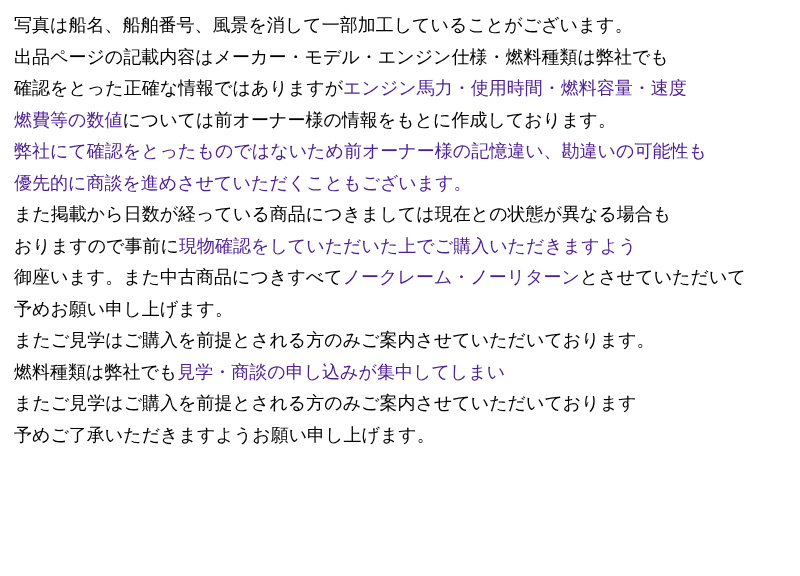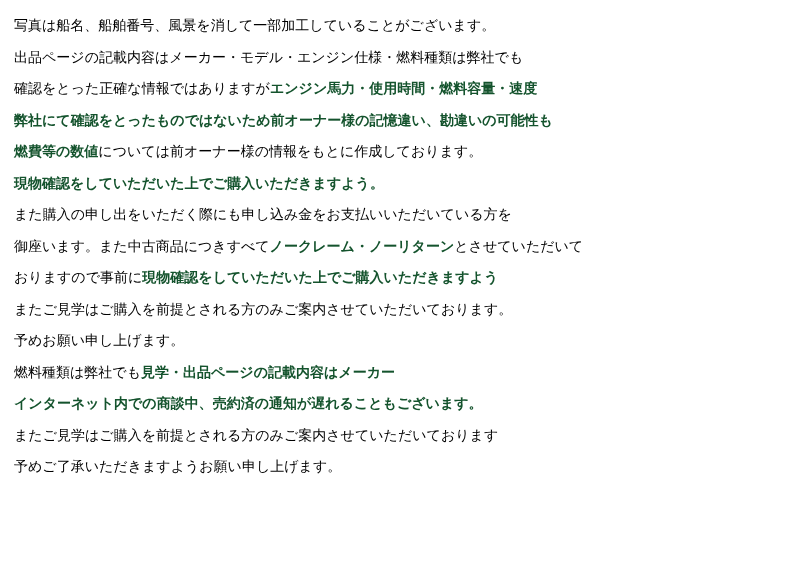--- a/index.html
+++ b/index.html
@@ -12,41 +12,40 @@
     height: 576px;
     font-family: "Liberation Sans", "DejaVu Sans", sans-serif;
     color: #000000;
     overflow: hidden;
   }
   #notice {
     padding: 10px 14px 0 14px;
     box-sizing: border-box;
   }
   .line {
-    font-size: 14px;
+    font-size: 18px;
     line-height: 31.5px;
     white-space: nowrap;
     letter-spacing: 0px;
   }
   .seg { }
-  .seg.red { color: #14532d; font-weight: bold; }
+  .seg.red { color: #4c1d95; }
   .seg.black { color: #000000; }
 </style>
 </head>
 <body>
 
 <div id="notice">
     <div class="line"><span class="seg black">写真は船名、船舶番号、風景を消して一部加工していることがございます。</span></div>
     <div class="line"><span class="seg black">出品ページの記載内容はメーカー・モデル・エンジン仕様・燃料種類は弊社でも</span></div>
     <div class="line"><span class="seg black">確認をとった正確な情報ではありますが</span><span class="seg red">エンジン馬力・使用時間・燃料容量・速度</span></div>
+    <div class="line"><span class="seg red">燃費等の数値</span><span class="seg black">については前オーナー様の情報をもとに作成しております。</span></div>
     <div class="line"><span class="seg red">弊社にて確認をとったものではないため前オーナー様の記憶違い、勘違いの可能性も</span></div>
-    <div class="line"><span class="seg red">燃費等の数値</span><span class="seg black">については前オーナー様の情報をもとに作成しております。</span></div>
-    <div class="line"><span class="seg red">現物確認をしていただいた上でご購入いただきますよう。</span></div>
-    <div class="line"><span class="seg black">また購入の申し出をいただく際にも申し込み金をお支払いいただいている方を</span></div>
+    <div class="line"><span class="seg red">優先的に商談を進めさせていただくこともございます。</span></div>
+    <div class="line"><span class="seg black">また掲載から日数が経っている商品につきましては現在との状態が異なる場合も</span></div>
+    <div class="line"><span class="seg black">おりますので事前に</span><span class="seg red">現物確認をしていただいた上でご購入いただきますよう</span></div>
     <div class="line"><span class="seg black">御座います。また中古商品につきすべて</span><span class="seg red">ノークレーム・ノーリターン</span><span class="seg black">とさせていただいて</span></div>
-    <div class="line"><span class="seg black">おりますので事前に</span><span class="seg red">現物確認をしていただいた上でご購入いただきますよう</span></div>
+    <div class="line"><span class="seg black">予めお願い申し上げます。</span></div>
     <div class="line"><span class="seg black">またご見学はご購入を前提とされる方のみご案内させていただいております。</span></div>
-    <div class="line"><span class="seg black">予めお願い申し上げます。</span></div>
-    <div class="line"><span class="seg black">燃料種類は弊社でも</span><span class="seg red">見学・出品ページの記載内容はメーカー</span></div>
-    <div class="line"><span class="seg red">インターネット内での商談中、売約済の通知が遅れることもございます。</span></div>
+    <div class="line"><span class="seg black">燃料種類は弊社でも</span><span class="seg red">見学・商談の申し込みが集中してしまい</span></div>
     <div class="line"><span class="seg black">またご見学はご購入を前提とされる方のみご案内させていただいております</span></div>
     <div class="line"><span class="seg black">予めご了承いただきますようお願い申し上げます。</span></div>
   </div>
 
 </body></html>

